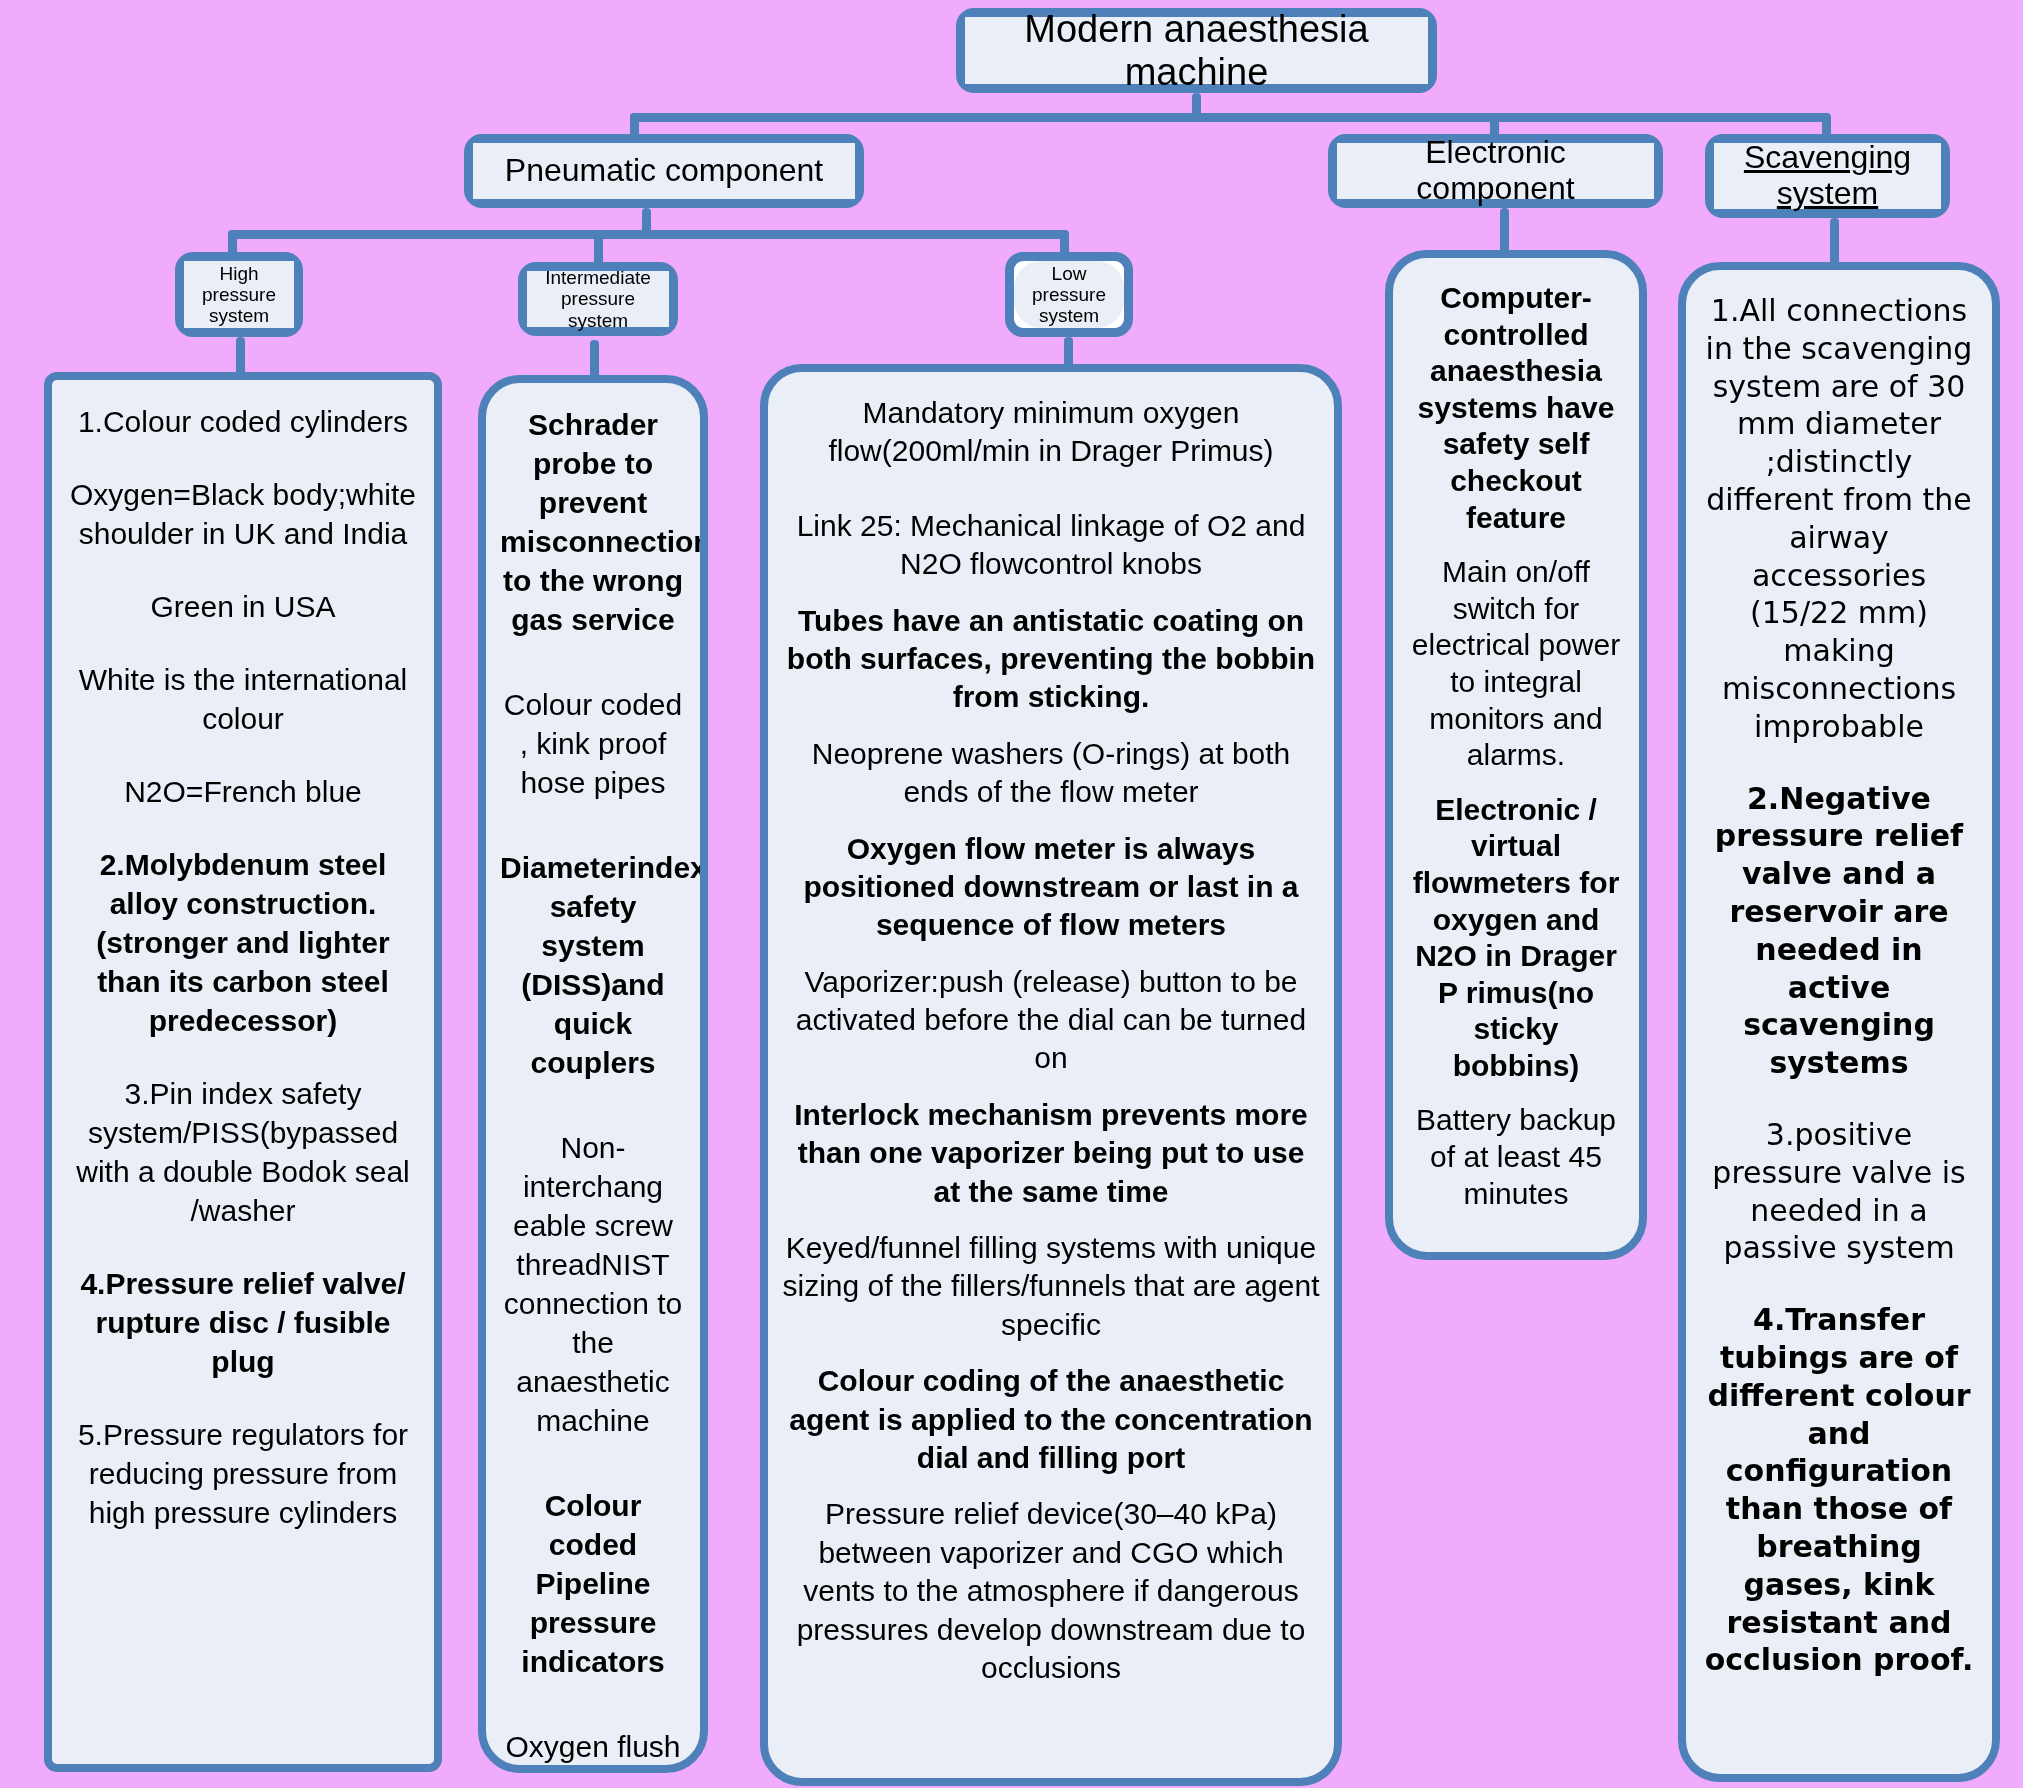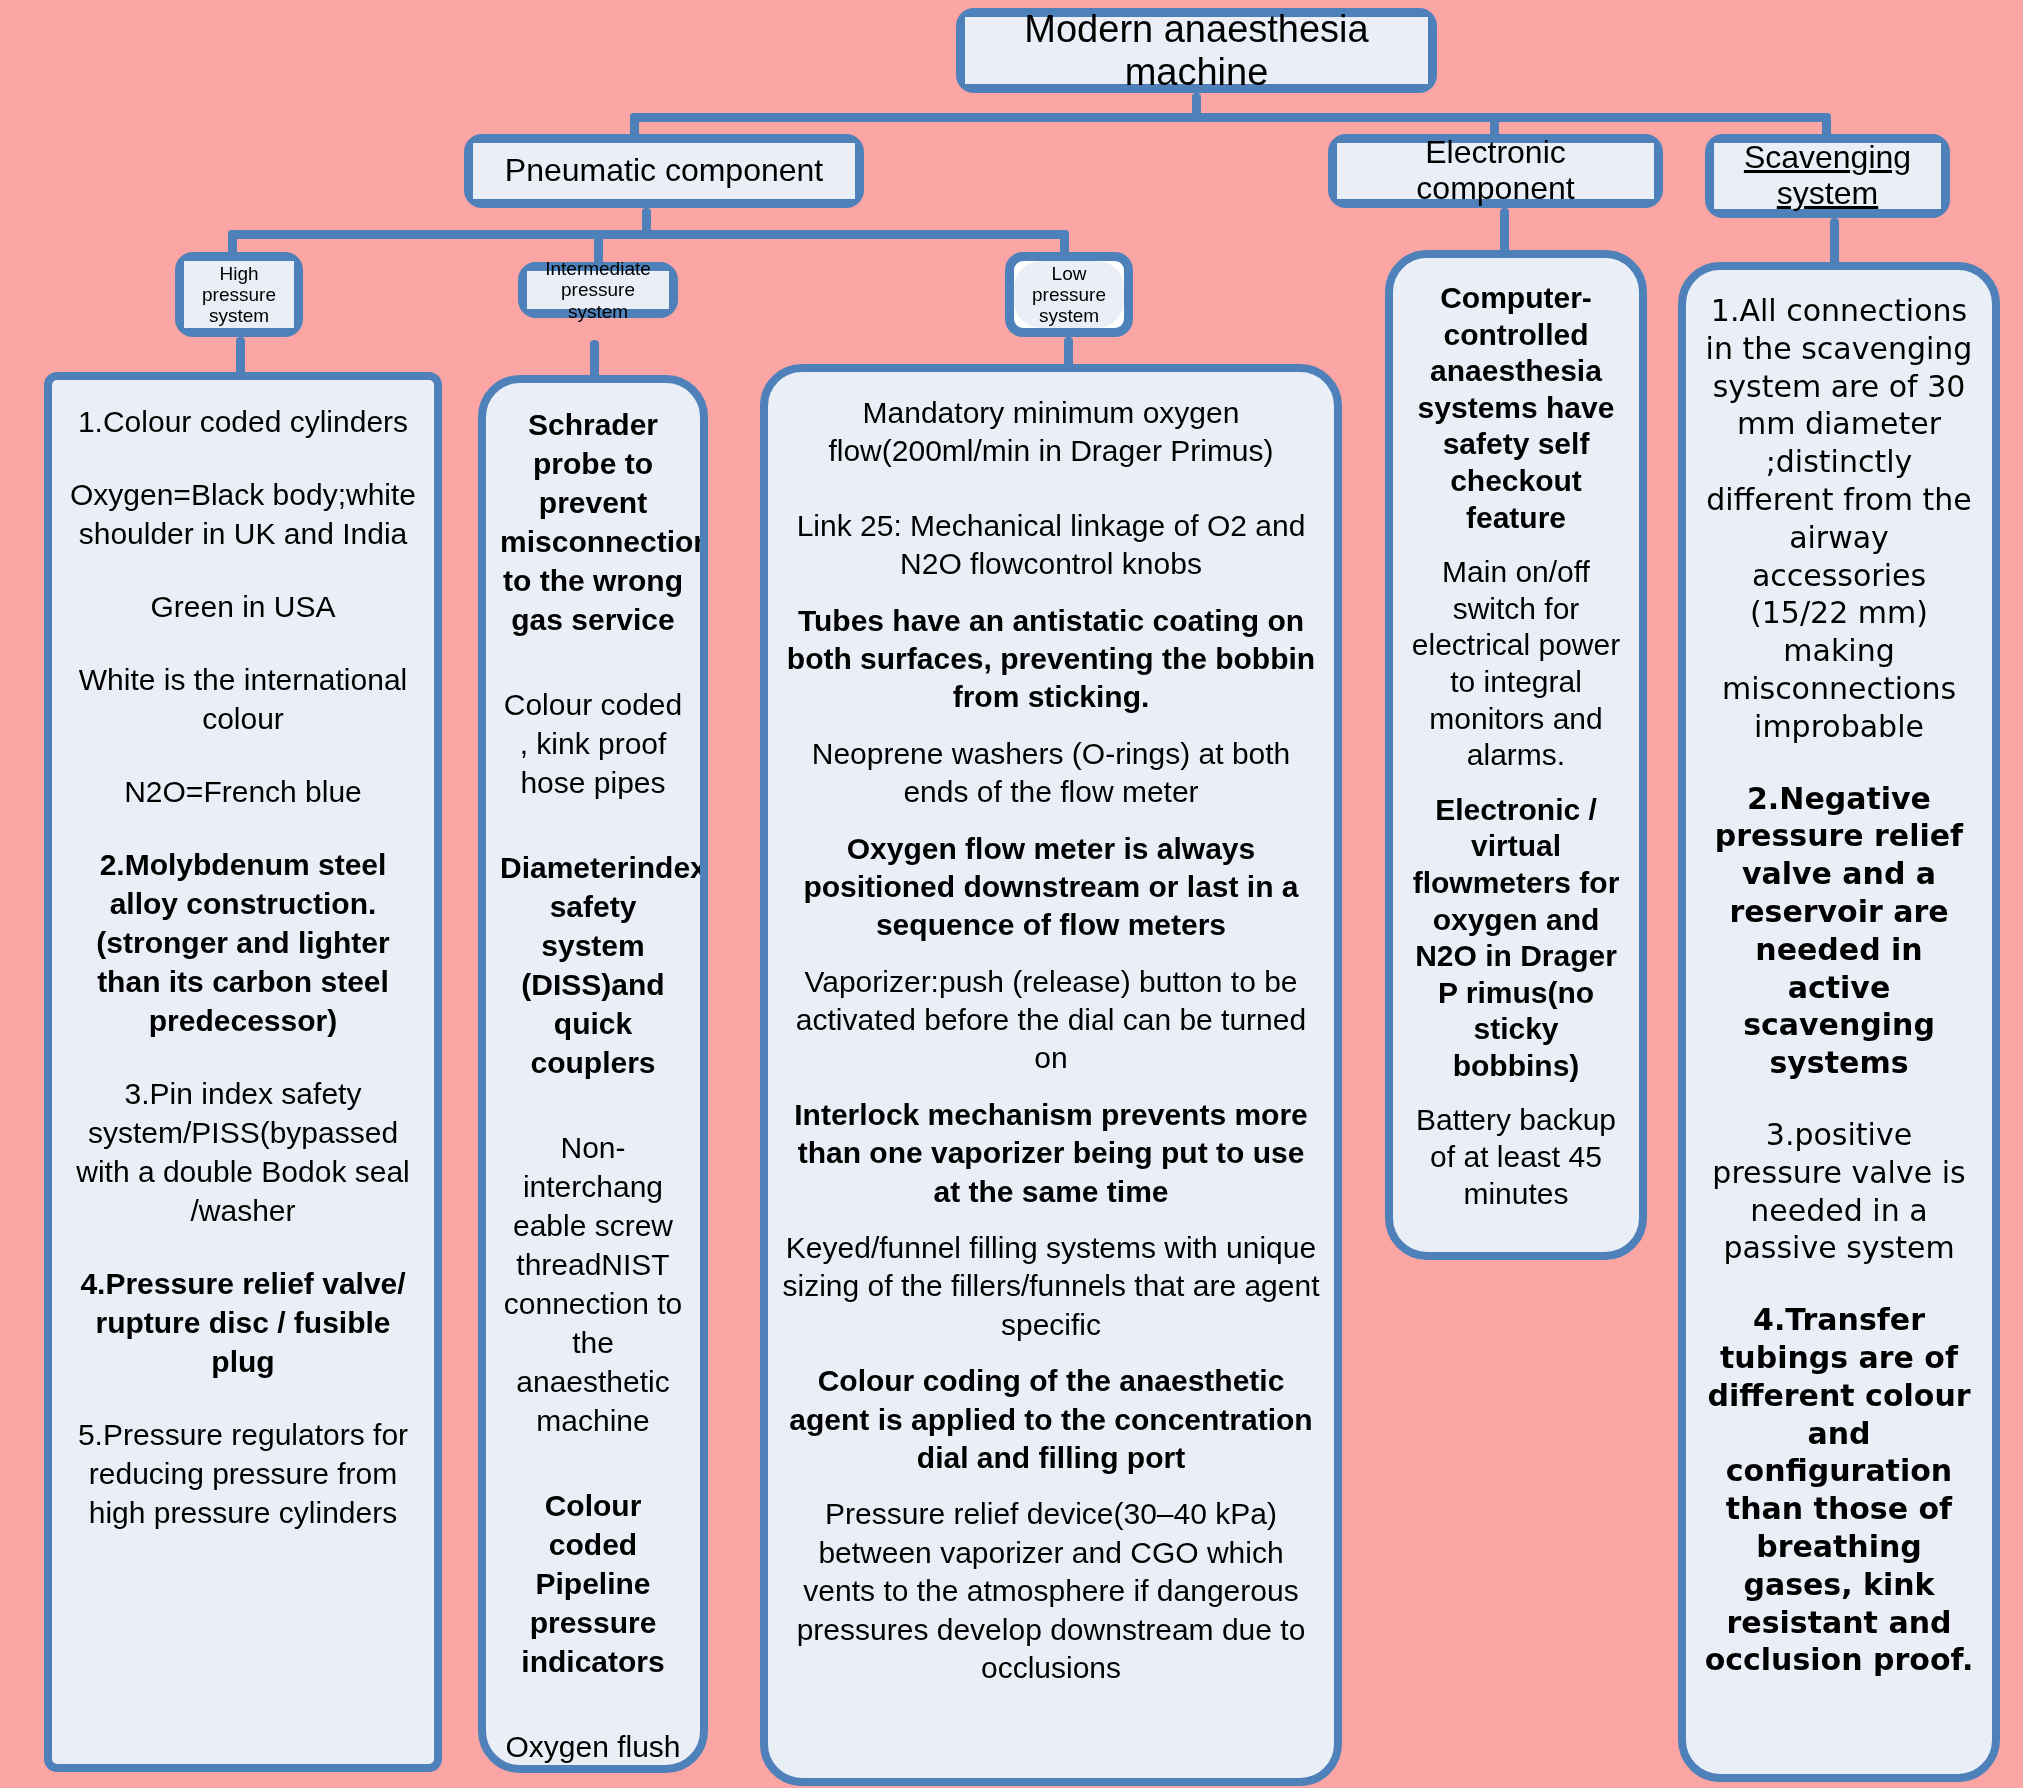--- a/index.html
+++ b/index.html
@@ -5,21 +5,21 @@
   * { box-sizing: border-box; }
   html, body {
     margin: 0; padding: 0;
     background: #ffffff;
     font-family: "Liberation Sans", sans-serif;
   }
   #canvas {
     position: relative;
     width: 2023px;
     height: 1788px;
-    background: #fca5a5;
+    background: #f0abfc;
     overflow: hidden;
   }
 
   
   .conn {
     position: absolute;
     background: #4e81b9;
   }
   .conn-h { height: 9px; border-radius: 4px; }
   .conn-v { width: 9px; border-radius: 4px; }
@@ -66,21 +66,21 @@
 
   #electronic-node { left: 1328px; top: 134px; width: 335px; height: 74px; }
   #electronic-node .fill { font-size: 32px; }
 
   #scavenging-node { left: 1705px; top: 134px; width: 245px; height: 84px; text-decoration: underline; }
   #scavenging-node .fill { font-size: 32px; }
 
   #hp-node { left: 175px; top: 252px; width: 128px; height: 85px; }
   #hp-node .fill { font-size: 19px; }
 
-  #ip-node { left: 518px; top: 262px; width: 160px; height: 56px; }
+  #ip-node { left: 518px; top: 262px; width: 160px; height: 74px; }
   #ip-node .fill { font-size: 19px; }
 
   #lp-node { left: 1005px; top: 252px; width: 128px; height: 85px; }
   #lp-node .fill { font-size: 19px; border-radius: 27px; }
 
   
   .panel {
     position: absolute;
     border: 8px solid #4e81b9;
     border-radius: 42px;

